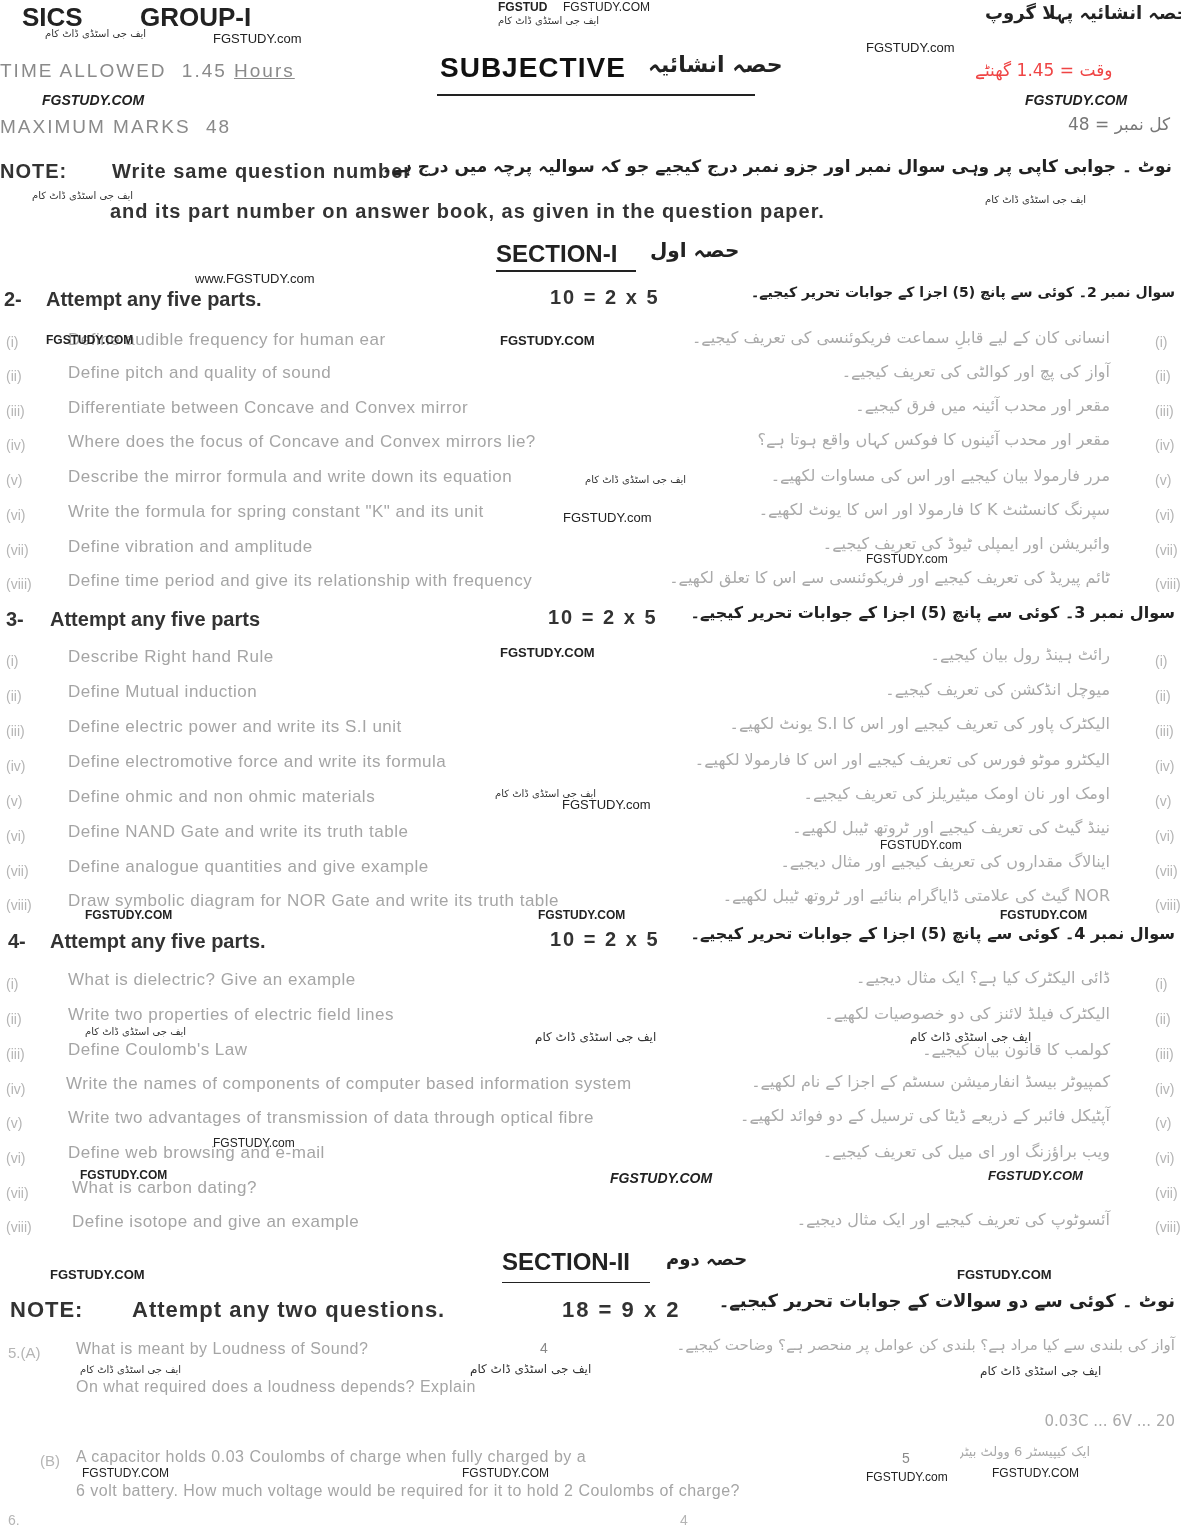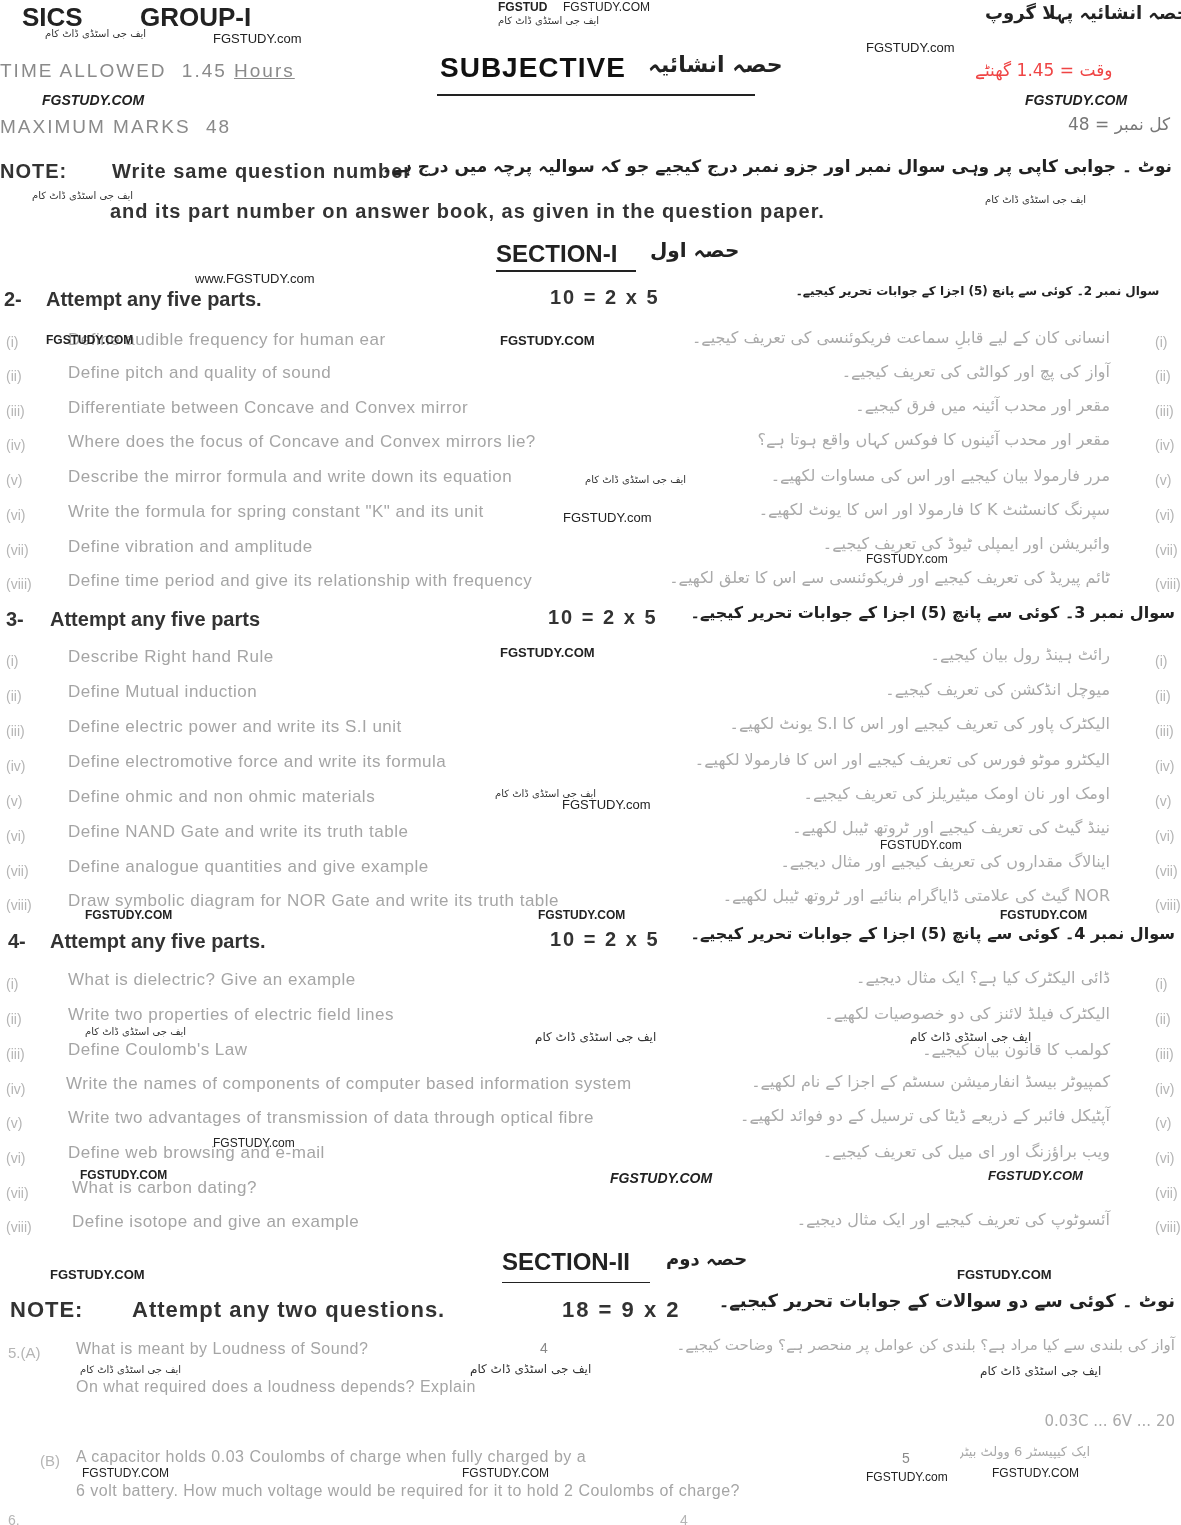--- a/index.html
+++ b/index.html
@@ -68,21 +68,21 @@
 
 <div class="abs section-title" style="left:496px;top:240px;">SECTION-I</div>
 <div class="abs urdu-head" style="left:650px;top:238px;font-size:20px;">حصہ اول</div>
 <div class="rule" style="left:496px;top:270px;width:140px;"></div>
 <div class="abs wm" style="left:195px;top:271px;">www.FGSTUDY.com</div>
 
 <div>
   <div class="abs q-head" style="left:4px;top:288px;">2-</div>
   <div class="abs q-head" style="left:46px;top:288px;">Attempt any five parts.</div>
   <div class="abs q-marks" style="left:550px;top:286px;">10 = 2 x 5</div>
-  <div class="abs urdu-head" style="left:780px;top:284px;width:395px;text-align:center;font-size:12px;">سوال نمبر 2۔ کوئی سے پانچ (5) اجزا کے جوابات تحریر کیجیے۔</div>
+  <div class="abs urdu-head" style="left:780px;top:284px;width:395px;text-align:left;font-size:14px;">سوال نمبر 2۔ کوئی سے پانچ (5) اجزا کے جوابات تحریر کیجیے۔</div>
 
   <div class="abs num" style="left:6px;top:334px;">(i)</div>
   <div class="abs item" style="left:68px;top:330px;">Define audible frequency for human ear</div>
   <div class="abs urdu" style="left:760px;top:328px;width:350px;text-align:right;">انسانی کان کے لیے قابلِ سماعت فریکوئنسی کی تعریف کیجیے۔</div>
   <div class="abs num" style="left:1155px;top:334px;">(i)</div>
 
   <div class="abs num" style="left:6px;top:368px;">(ii)</div>
   <div class="abs item" style="left:68px;top:363px;">Define pitch and quality of sound</div>
   <div class="abs urdu" style="left:760px;top:362px;width:350px;text-align:right;">آواز کی پچ اور کوالٹی کی تعریف کیجیے۔</div>
   <div class="abs num" style="left:1155px;top:368px;">(ii)</div>

